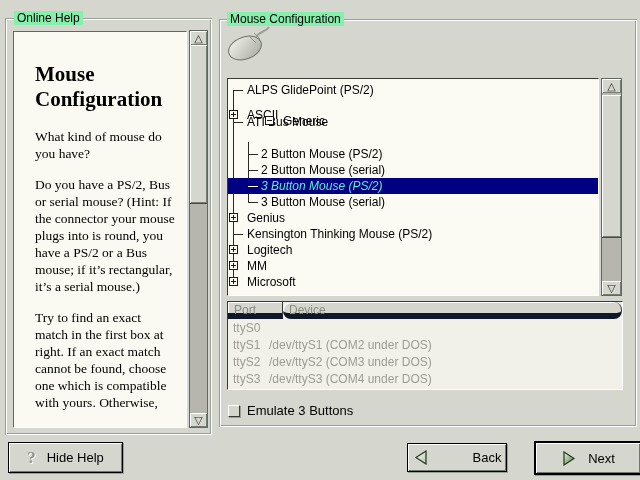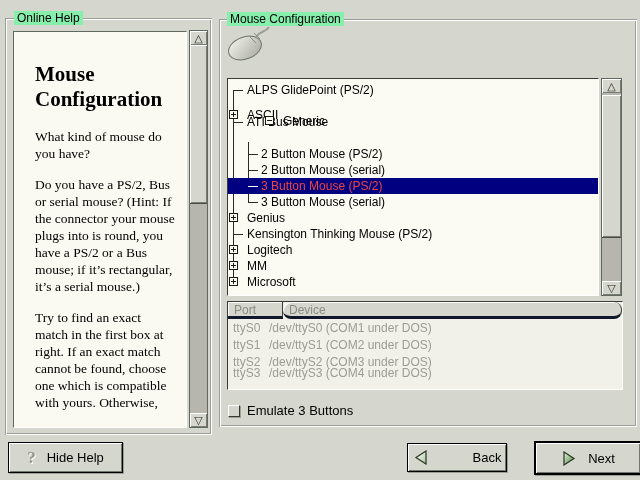--- a/index.html
+++ b/index.html
@@ -36,39 +36,39 @@
   #tree-list{position:absolute;left:227px;top:78px;width:372px;height:218px;
              background:#fbfbf3;box-sizing:border-box;
              border-top:1px solid #3a3a34;border-left:1px solid #3a3a34;
              border-right:1px solid #ffffff;border-bottom:1px solid #ffffff;
              overflow:hidden;}
   .vline{position:absolute;width:1px;background:#2a2a24;}
   #vlineA{left:5px;top:11px;height:192px;}
   #vlineB{left:20px;top:63px;height:60px;}
   .trow{position:absolute;left:0;right:0;height:16px;font-size:12px;line-height:16px;}
   .trow.sel{background:#000080;}
-  .trow.sel .tlabel{color:#ef4444;}
+  .trow.sel .tlabel{color:#5eead4;font-style:italic;}
   .tlabel{position:absolute;white-space:nowrap;}
   .tlabel.l0{left:19px;} .tlabel.l1{left:33px;}
   .dash{position:absolute;top:8px;width:10px;height:1px;background:#2a2a24;}
   .dash.d0{left:5px;} .dash.d1{left:20px;}
   .trow.sel .dash{background:#ffffff;}
   .exp{position:absolute;left:1px;top:3px;width:9px;height:9px;box-sizing:border-box;
        border:1px solid #1a1a14;background:#fbfbf3;}
   .exp .eh{position:absolute;left:1px;right:1px;top:3px;height:1px;background:#1a1a14;}
   .exp .ev{position:absolute;top:1px;bottom:1px;left:3px;width:1px;background:#1a1a14;}
 
   
   #port-table{position:absolute;left:227px;top:301px;width:396px;height:89px;
               background:#f1f1e9;box-sizing:border-box;
               border-top:1px solid #3a3a34;border-left:1px solid #3a3a34;
               border-right:1px solid #ffffff;border-bottom:1px solid #ffffff;
               overflow:hidden;}
   .th{position:absolute;top:0;height:17px;box-sizing:border-box;background:#d5d6cd;
-      border-right:1px solid #3a3a34;border-bottom:3px solid #0f172a;
+      border-right:1px solid #3a3a34;border-bottom:6px solid #0f172a;
       box-shadow: inset 1px 1px 0 #ffffff;
       color:#8b8b81;font-size:12px;line-height:16px;padding-left:6px;}
   #th-port{left:0;width:55px;} #th-device{left:55px;right:0;border-radius:8px;}
   .prow{position:absolute;left:0;right:0;height:17px;font-size:12px;line-height:17px;color:#9c9c94;}
   .pport{position:absolute;left:5px;white-space:nowrap;}
   .pdev{position:absolute;left:41px;white-space:nowrap;}
 
   
   #emulate-box{position:absolute;left:228px;top:405px;width:12px;height:12px;background:#d5d6cd;
                box-sizing:border-box;
@@ -211,31 +211,30 @@
     <div class="sb-thumb" style="top:16px;height:142px;"></div>
     <div class="sb-btn down">▽</div>
   </div>
 
   <div id="port-table">
     <div class="th" id="th-port">Port</div>
     <div class="th" id="th-device">Device</div>
     <div id="port-rows">
         <div class="prow" style="top: 18px;">
           <span class="pport">ttyS0</span>
-          <span class="pdev">/dev/ttyS0 (COM1 under DOS)</span>
         </div>
         <div class="prow" style="top: 35px;">
           <span class="pport">ttyS1</span>
           <span class="pdev">/dev/ttyS1 (COM2 under DOS)</span>
         </div>
         <div class="prow" style="top: 52px;">
           <span class="pport">ttyS2</span>
           <span class="pdev">/dev/ttyS2 (COM3 under DOS)</span>
         </div>
-        <div class="prow" style="top: 63px;">
+        <div class="prow" style="top: 69px;">
           <span class="pport">ttyS3</span>
           <span class="pdev">/dev/ttyS3 (COM4 under DOS)</span>
         </div>
       </div>
   </div>
 
   <div id="emulate-box"></div>
   <div id="emulate-label">Emulate 3 Buttons</div>
 
   <div class="btn" id="btn-hide-help">

